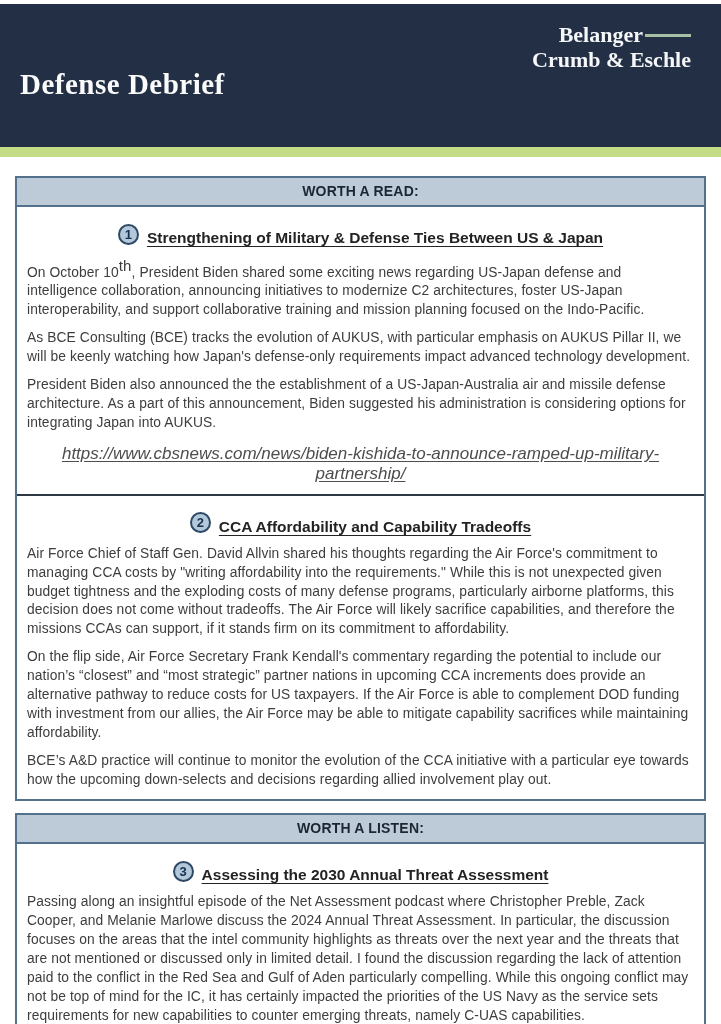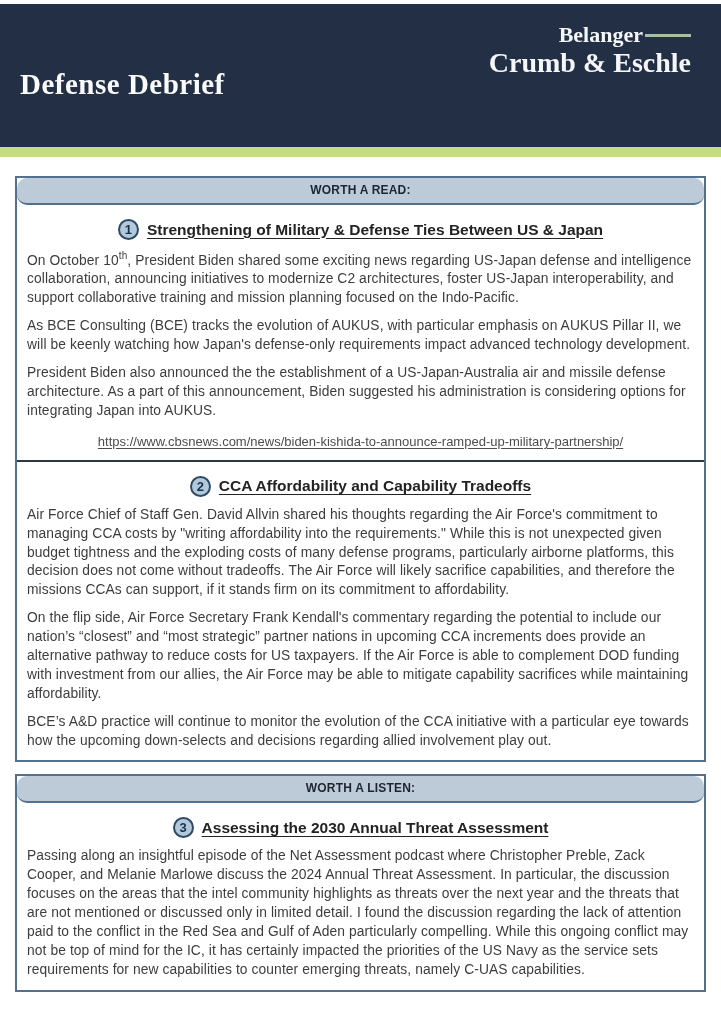--- a/index.html
+++ b/index.html
@@ -41,21 +41,21 @@
   }
   .brand-dash {
     display: inline-block;
     width: 46px;
     height: 3px;
     background: #a6bfa5;
     position: absolute;
     right: 0;
     top: 12px;
   }
-  .brand-line2 { font-size: 28px; }
+  .brand-line2 { font-size: 22px; }
   .page-title {
     position: absolute;
     left: 20px;
     top: 64px;
     color: #fbfbfb;
     font-family: "Liberation Serif", serif;
     font-weight: bold;
     font-size: 29px;
     letter-spacing: 0.5px;
   }
@@ -69,25 +69,24 @@
     margin: 19px 15px 0 15px;
     border: 2px solid #53708c;
     background: #ffffff;
   }
   .card + .card { margin-top: 12px; }
   .card-heading {
     background: #bccbd7;
     border-bottom: 2px solid #53708c;
     text-align: center;
     font-weight: bold;
-    font-size: 12px;
+    font-size: 14px;
     color: #1c2633;
     padding: 5px 0 6px 0;
     letter-spacing: 0.2px;
-    border-radius: 10px;
   }
   .item { padding: 4px 10px 10px 10px; }
   .item-divider {
     height: 0;
     border-top: 2px solid #2e3744;
   }
 
   .item-title-row {
     display: flex;
     align-items: center;
@@ -109,35 +108,37 @@
     justify-content: center;
     flex: 0 0 auto;
   }
   .item-title {
     font-weight: bold;
     font-size: 15.5px;
     color: #232323;
     text-decoration: underline;
     text-underline-offset: 3px;
     cursor: pointer;
+    margin-top: 8px;
   }
   .para {
     font-size: 13.8px;
     line-height: 1.37;
     color: #3d3d3d;
     margin-top: 9px;
     letter-spacing: 0.1px;
   }
-  .para sup { font-size: 10px; }
+  .para sup { font-size: 15px; }
   .item-link {
     text-align: center;
     margin-top: 11px;
   }
   .item-link a {
-    font-size: 13px;
+    font-style: italic;
+    font-size: 17px;
     color: #4d4d4d;
     text-decoration: underline;
     text-underline-offset: 2px;
     cursor: pointer;
   }
 </style>
 </head>
 <body>
 
 <header class="masthead">

